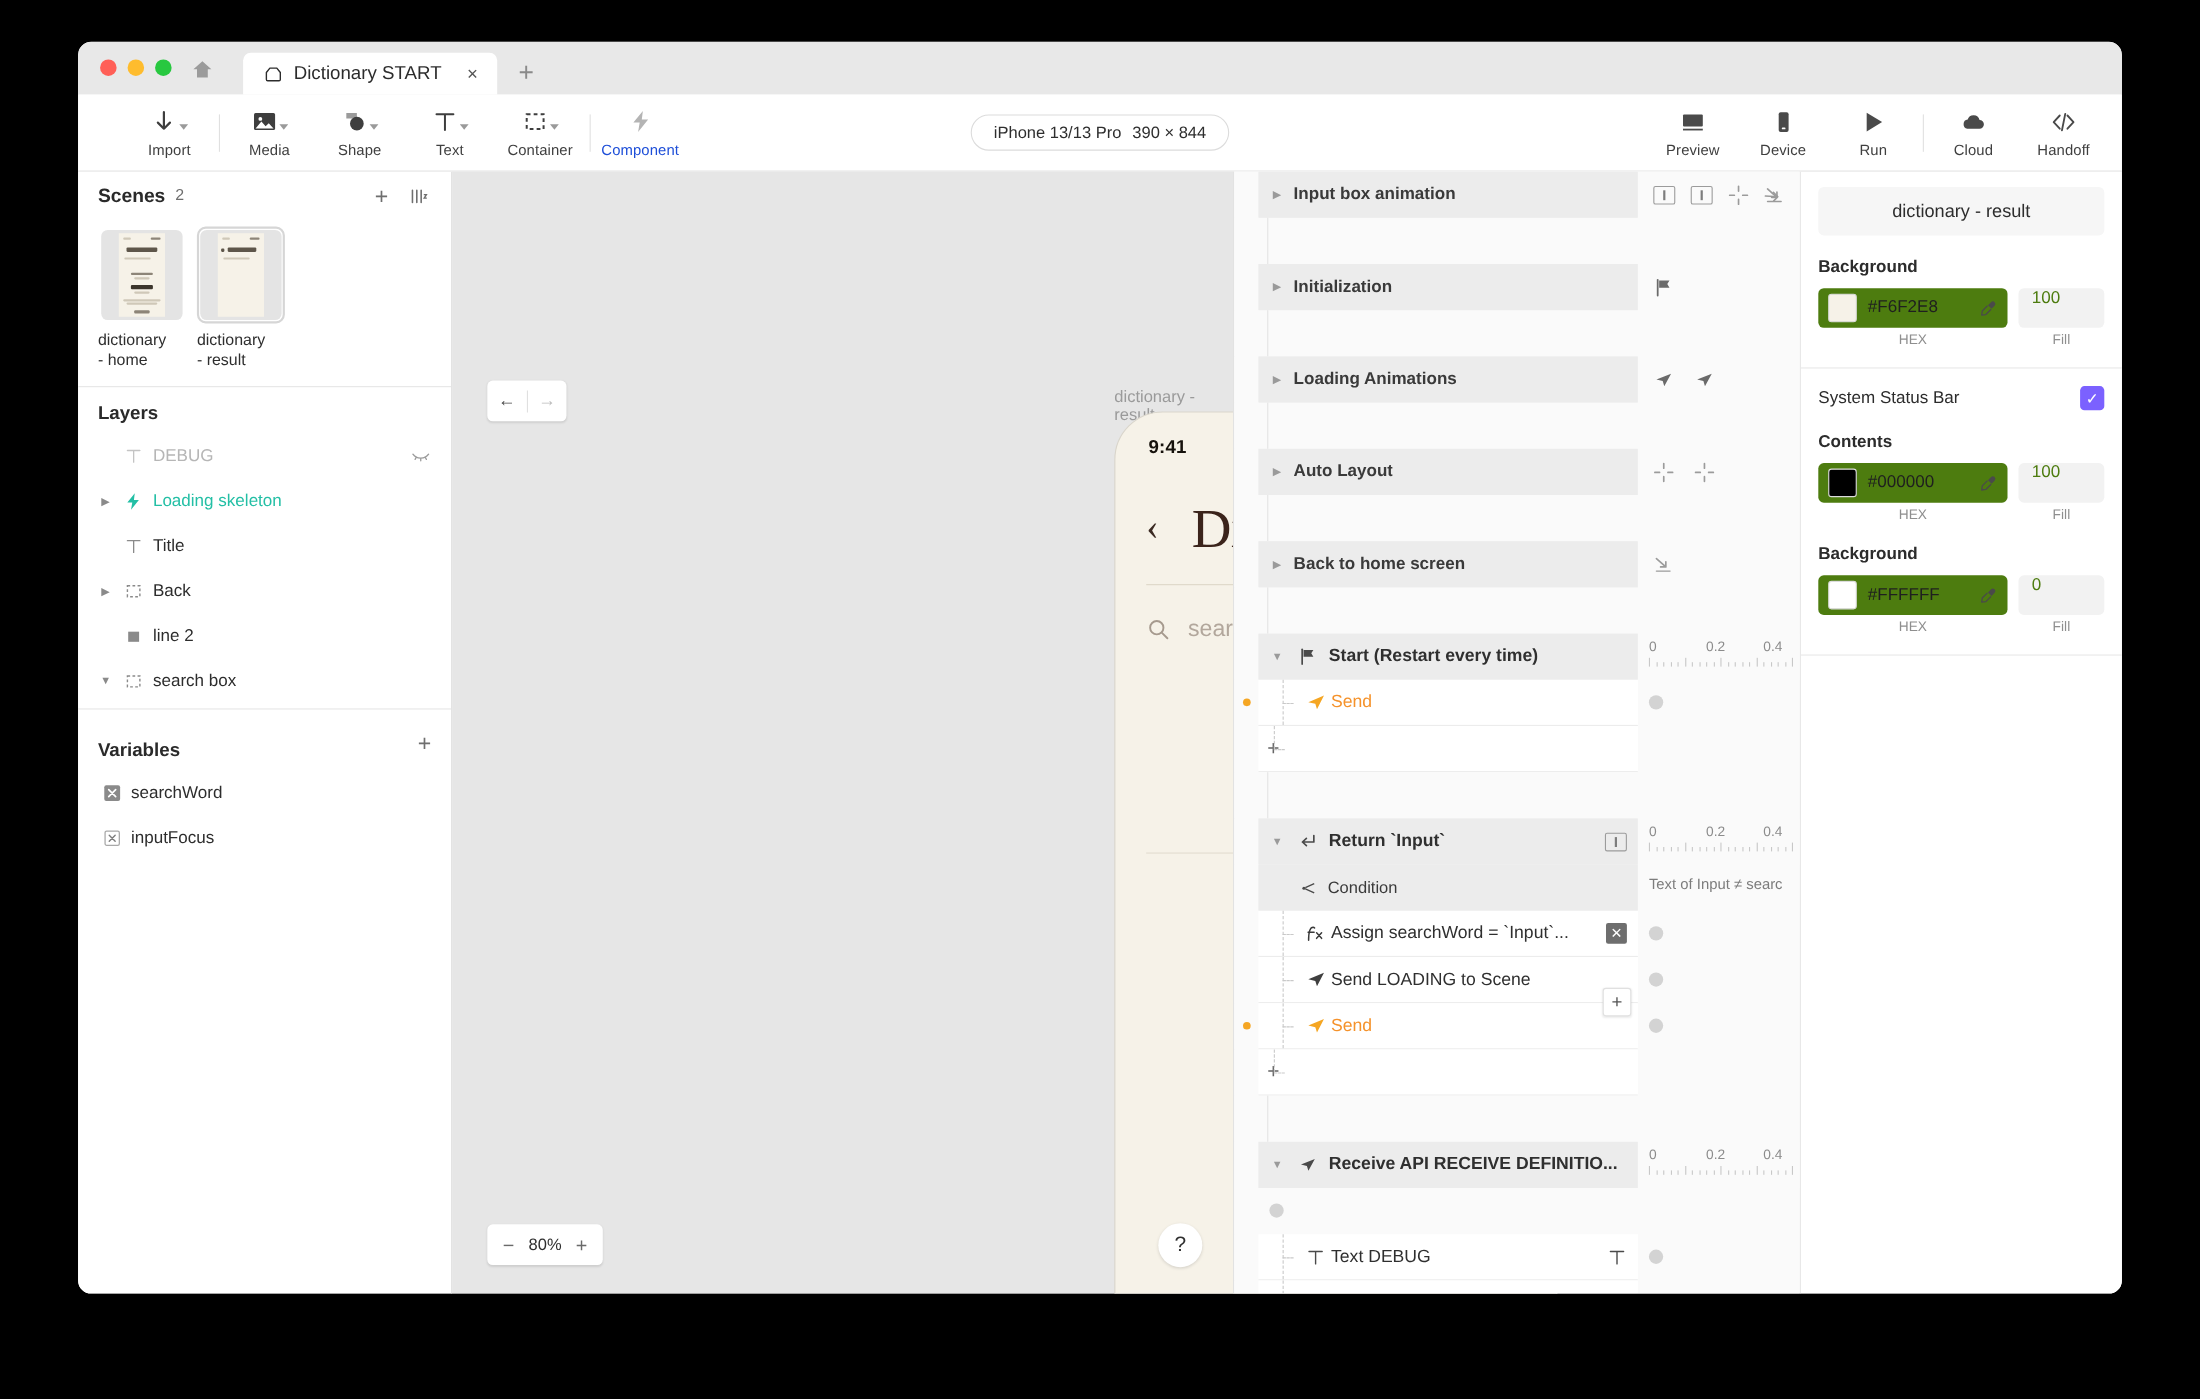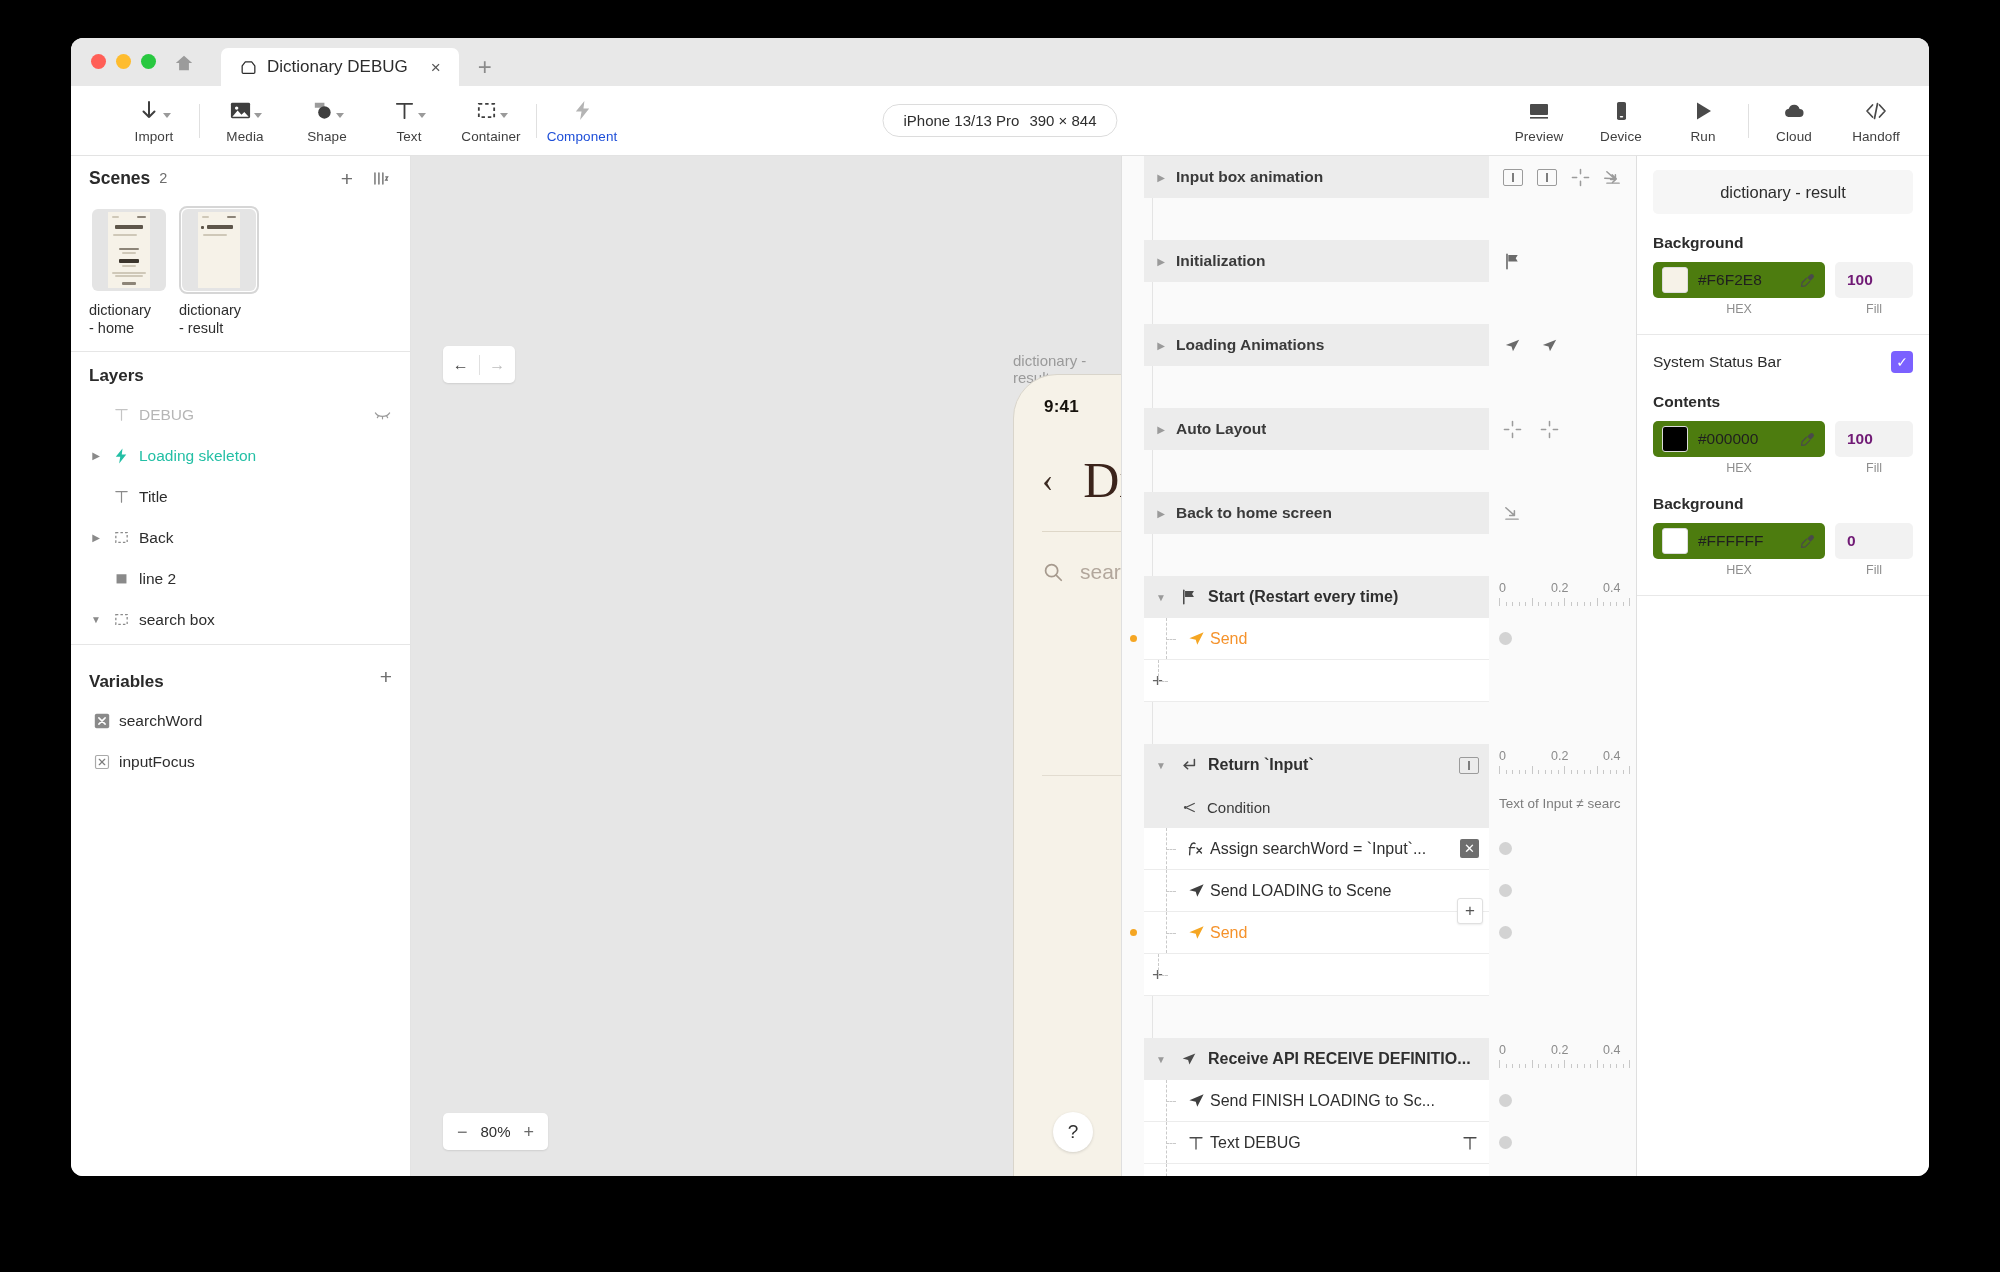--- a/index.html
+++ b/index.html
@@ -310,21 +310,21 @@
   .color-row { margin-top: 10px; display: flex; gap: 10px; }
   .color-field {
     flex: 1; height: 36px; background: #4d7c0f; border-radius: 5px;
     display: flex; align-items: center; padding: 0 9px; gap: 10px;
   }
   .swatch { width: 26px; height: 26px; border-radius: 3px; border: 1px solid #dcdcdc; flex: 0 0 26px; }
   .hexval { font-size: 15.5px; color: #1f1f1f; }
   .dropper { margin-left: auto; color: #4a4a4a; }
   .fill-field {
     width: 78px; height: 36px; background: #f2f2f2; border-radius: 5px;
-    display: flex; align-items: center; padding: 0 12px; font-size: 15.5px; color: #701a75; font-weight: bold;
+    display: flex; align-items: flex-start; padding: 0 12px; font-size: 15.5px; color: #4d7c0f;
   }
   .sublabels { display: flex; gap: 10px; margin-top: 4px; }
   .sublabels .s1 { flex: 1; text-align: center; font-size: 12.5px; color: #8e8e8e; }
   .sublabels .s2 { width: 78px; text-align: center; font-size: 12.5px; color: #8e8e8e; }
   .insp-divider { height: 1px; background: #e8e8e8; margin: 18px -16px 0 -16px; }
   .toggle-row { margin-top: 16px; display: flex; align-items: center; }
   .toggle-lbl { font-size: 15.5px; color: #2c2c2c; }
   .checkbox {
     margin-left: auto; width: 22px; height: 22px; border-radius: 4px;
     background: #7b61ff; display: flex; align-items: center; justify-content: center;
@@ -348,21 +348,21 @@
           <path d="M12 2 L22 11 H18 V20 H6 V11 H2 Z" fill="#9b9b9b"></path>
         </svg>
     </div>
     <div class="tabs">
       <div class="tab">
         <span class="tab-icon">
           <svg viewBox="0 0 24 24" width="19" height="19">
               <path d="M4 10 L8 5 H16 L20 10 V18 A1.5 1.5 0 0 1 18.5 19.5 H5.5 A1.5 1.5 0 0 1 4 18 Z" fill="none" stroke="#2c2c2c" stroke-width="1.6" stroke-linejoin="round"></path>
             </svg>
         </span>
-        <span class="tab-label">Dictionary DEBUG</span>
+        <span class="tab-label">Dictionary START</span>
         <span class="tab-close">×</span>
       </div>
       <div class="tab-new">+</div>
     </div>
   </div>
 
   <div class="toolbar">
     <div class="tool-group" style="margin-left:42px">
       <div class="tool">
         <span class="ic">
@@ -1092,29 +1092,20 @@
                   <i class="tick"></i>
                 <i class="tick maj"></i>
                   <i class="tick"></i>
               </div>
             </div>
           </div>
         </div>
 
         <div class="brow sub-row">
           <div class="gutter"></div>
-          <div class="bmain">
-            <span class="tree"></span>
-            <span class="row-ic">
-              <svg viewBox="0 0 20 20" width="19" height="19">
-                  <path d="M2.5 9.8 L17.5 3.5 L10.8 16.5 L9.2 11.4 Z" fill="#3f3f3f"></path>
-                </svg>
-            </span>
-            <span class="row-lbl">Send FINISH LOADING to Sc...</span>
-          </div>
           <div class="btime">
               <div class="kdot"></div>
             </div>
         </div>
 
         <div class="brow sub-row">
           <div class="gutter"></div>
           <div class="bmain">
             <span class="tree"></span>
             <span class="row-ic">

